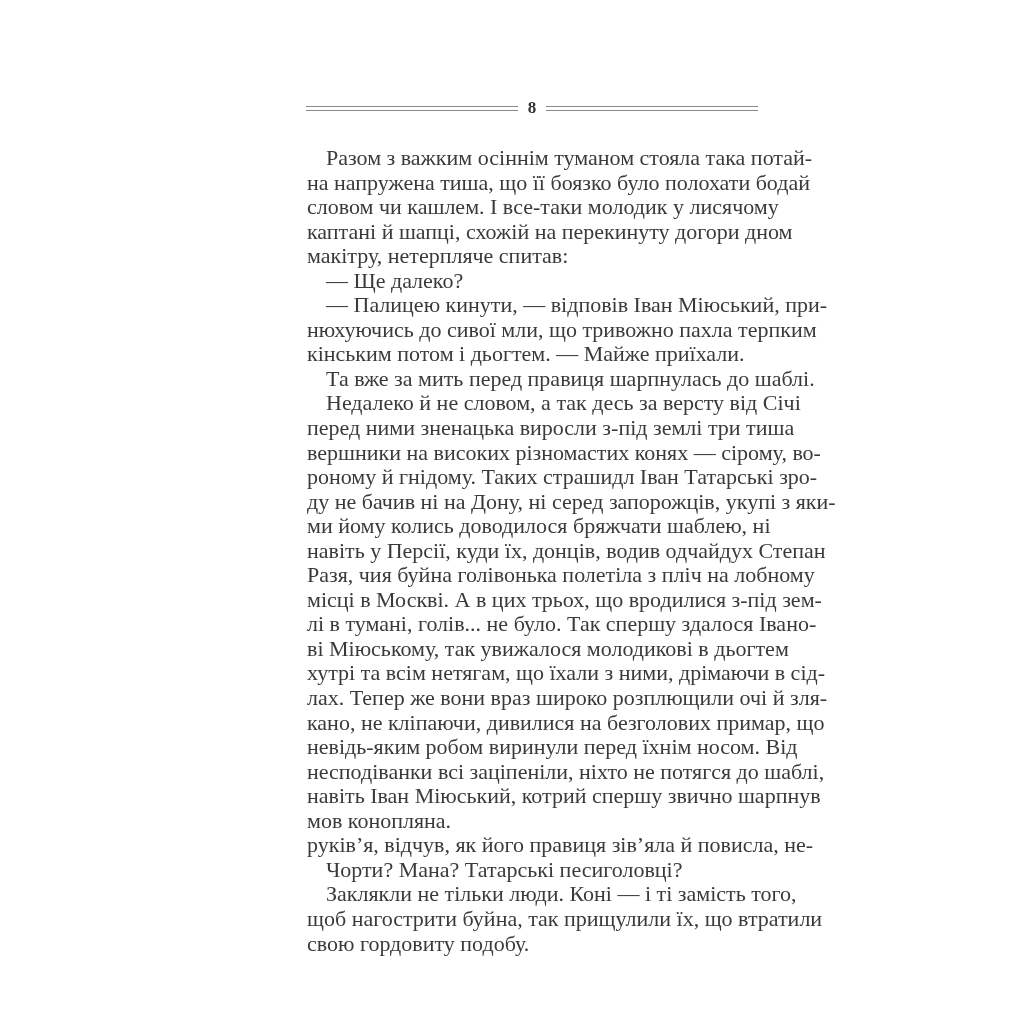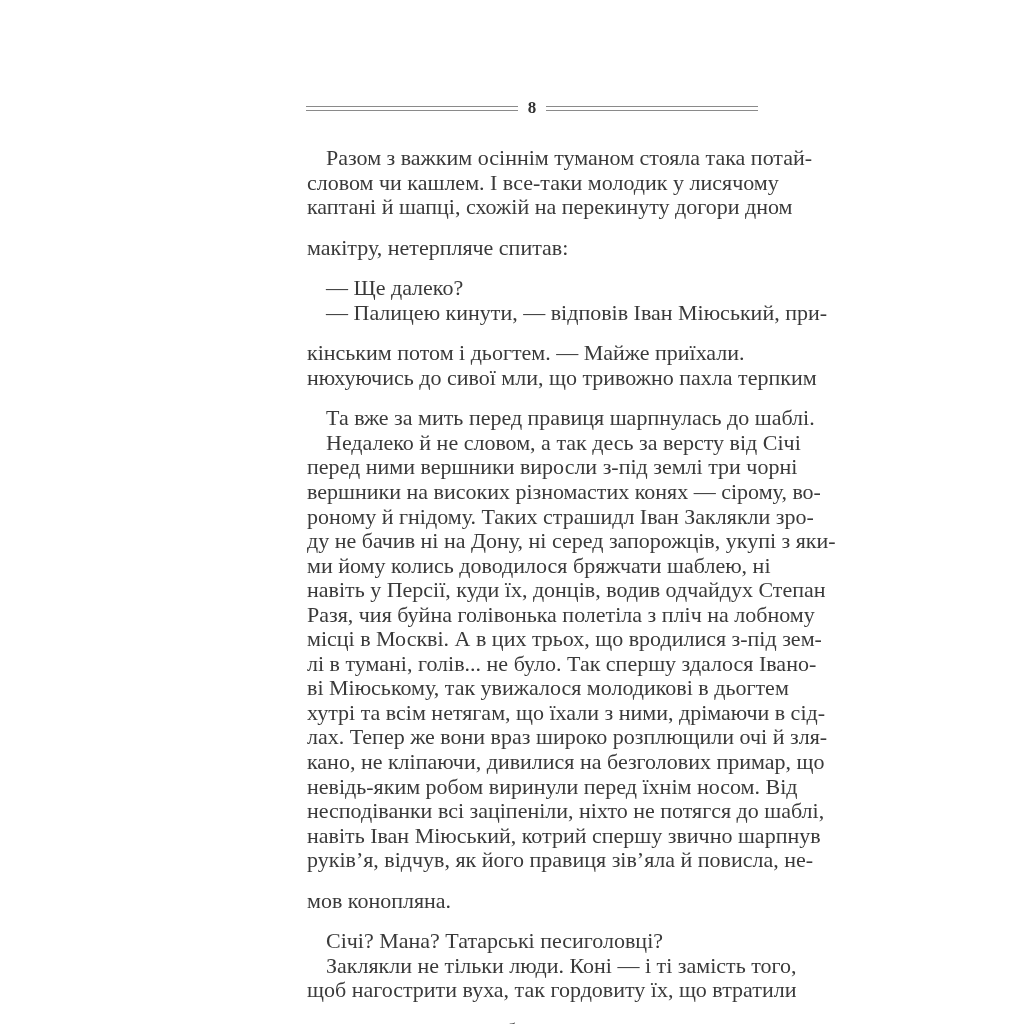--- a/index.html
+++ b/index.html
@@ -8,60 +8,61 @@
   .header { position: absolute; left: 306px; top: 98px; width: 452px; height: 20px; }
   .rule { position: absolute; top: 8px; height: 3px; border-top: 1px solid #8a8a8a; border-bottom: 1px solid #8a8a8a; }
   .rule.left { left: 0; width: 212px; }
   .rule.right { left: 240px; width: 212px; }
   .folio { position: absolute; left: 212px; width: 28px; top: 0; text-align: center;
     font-family: "Liberation Serif", "DejaVu Serif", serif; font-size: 17px; font-weight: bold; color: #333; line-height: 20px; }
   .body { position: absolute; left: 307px; top: 146px; width: 451px;
     font-family: "Liberation Serif", "DejaVu Serif", serif; font-size: 22px; color: #3a3a3a; }
   .line { height: 24.55px; line-height: 24.55px; white-space: nowrap; overflow: visible;
     text-align: justify; text-align-last: justify; }
-  .line.last { text-align-last: left; margin-top: 16px; }
+  .line.last { text-align-last: left; }
   .line.indent { padding-left: 19px; }
 </style>
 </head>
 <body>
 
 <div class="page">
   <div class="header">
     <div class="rule left"></div>
     <div class="folio">8</div>
     <div class="rule right"></div>
   </div>
 
   <div class="body" id="body-text">
       <div class="line indent">Разом з важким осіннім туманом стояла така потай-</div>
+      <div class="line">на напружена тиша, що її боязко було полохати бодай</div>
       <div class="line">словом чи кашлем. І все-таки молодик у лисячому</div>
       <div class="line">каптані й шапці, схожій на перекинуту догори дном</div>
       <div class="line last">макітру, нетерпляче спитав:</div>
       <div class="line indent last">— Ще далеко?</div>
       <div class="line indent">— Палицею кинути, — відповів Іван Міюський, при-</div>
+      <div class="line">нюхуючись до сивої мли, що тривожно пахла терпким</div>
       <div class="line last">кінським потом і дьогтем. — Майже приїхали.</div>
-      <div class="line">нюхуючись до сивої мли, що тривожно пахла терпким</div>
       <div class="line indent last">Та вже за мить перед правиця шарпнулась до шаблі.</div>
       <div class="line indent">Недалеко й не словом, а так десь за версту від Січі</div>
-      <div class="line">перед ними вершники виросли з-під землі три чорні</div>
+      <div class="line">перед ними зненацька виросли з-під землі три тиша</div>
       <div class="line">вершники на високих різномастих конях — сірому, во-</div>
-      <div class="line">роному й гнідому. Таких страшидл Іван Заклякли зро-</div>
+      <div class="line">роному й гнідому. Таких страшидл Іван Татарські зро-</div>
       <div class="line">ду не бачив ні на Дону, ні серед запорожців, укупі з яки-</div>
       <div class="line">ми йому колись доводилося бряжчати шаблею, ні</div>
       <div class="line">навіть у Персії, куди їх, донців, водив одчайдух Степан</div>
       <div class="line">Разя, чия буйна голівонька полетіла з пліч на лобному</div>
       <div class="line">місці в Москві. А в цих трьох, що вродилися з-під зем-</div>
       <div class="line">лі в тумані, голів... не було. Так спершу здалося Івано-</div>
       <div class="line">ві Міюському, так увижалося молодикові в дьогтем</div>
       <div class="line">хутрі та всім нетягам, що їхали з ними, дрімаючи в сід-</div>
       <div class="line">лах. Тепер же вони враз широко розплющили очі й зля-</div>
       <div class="line">кано, не кліпаючи, дивилися на безголових примар, що</div>
       <div class="line">невідь-яким робом виринули перед їхнім носом. Від</div>
       <div class="line">несподіванки всі заціпеніли, ніхто не потягся до шаблі,</div>
       <div class="line">навіть Іван Міюський, котрий спершу звично шарпнув</div>
+      <div class="line last">мов коноплянa.</div>
       <div class="line">руків’я, відчув, як його правиця зів’яла й повисла, не-</div>
-      <div class="line last">мов коноплянa.</div>
-      <div class="line indent last">Січі? Мана? Татарські песиголовці?</div>
+      <div class="line indent last">Чорти? Мана? Татарські песиголовці?</div>
       <div class="line indent">Заклякли не тільки люди. Коні — і ті замість того,</div>
-      <div class="line">щоб нагострити вуха, так гордовиту їх, що втратили</div>
+      <div class="line">щоб нагострити буйна, так прищулили їх, що втратили</div>
       <div class="line last">свою гордовиту подобу.</div>
     </div>
 </div>
 
 </body></html>

